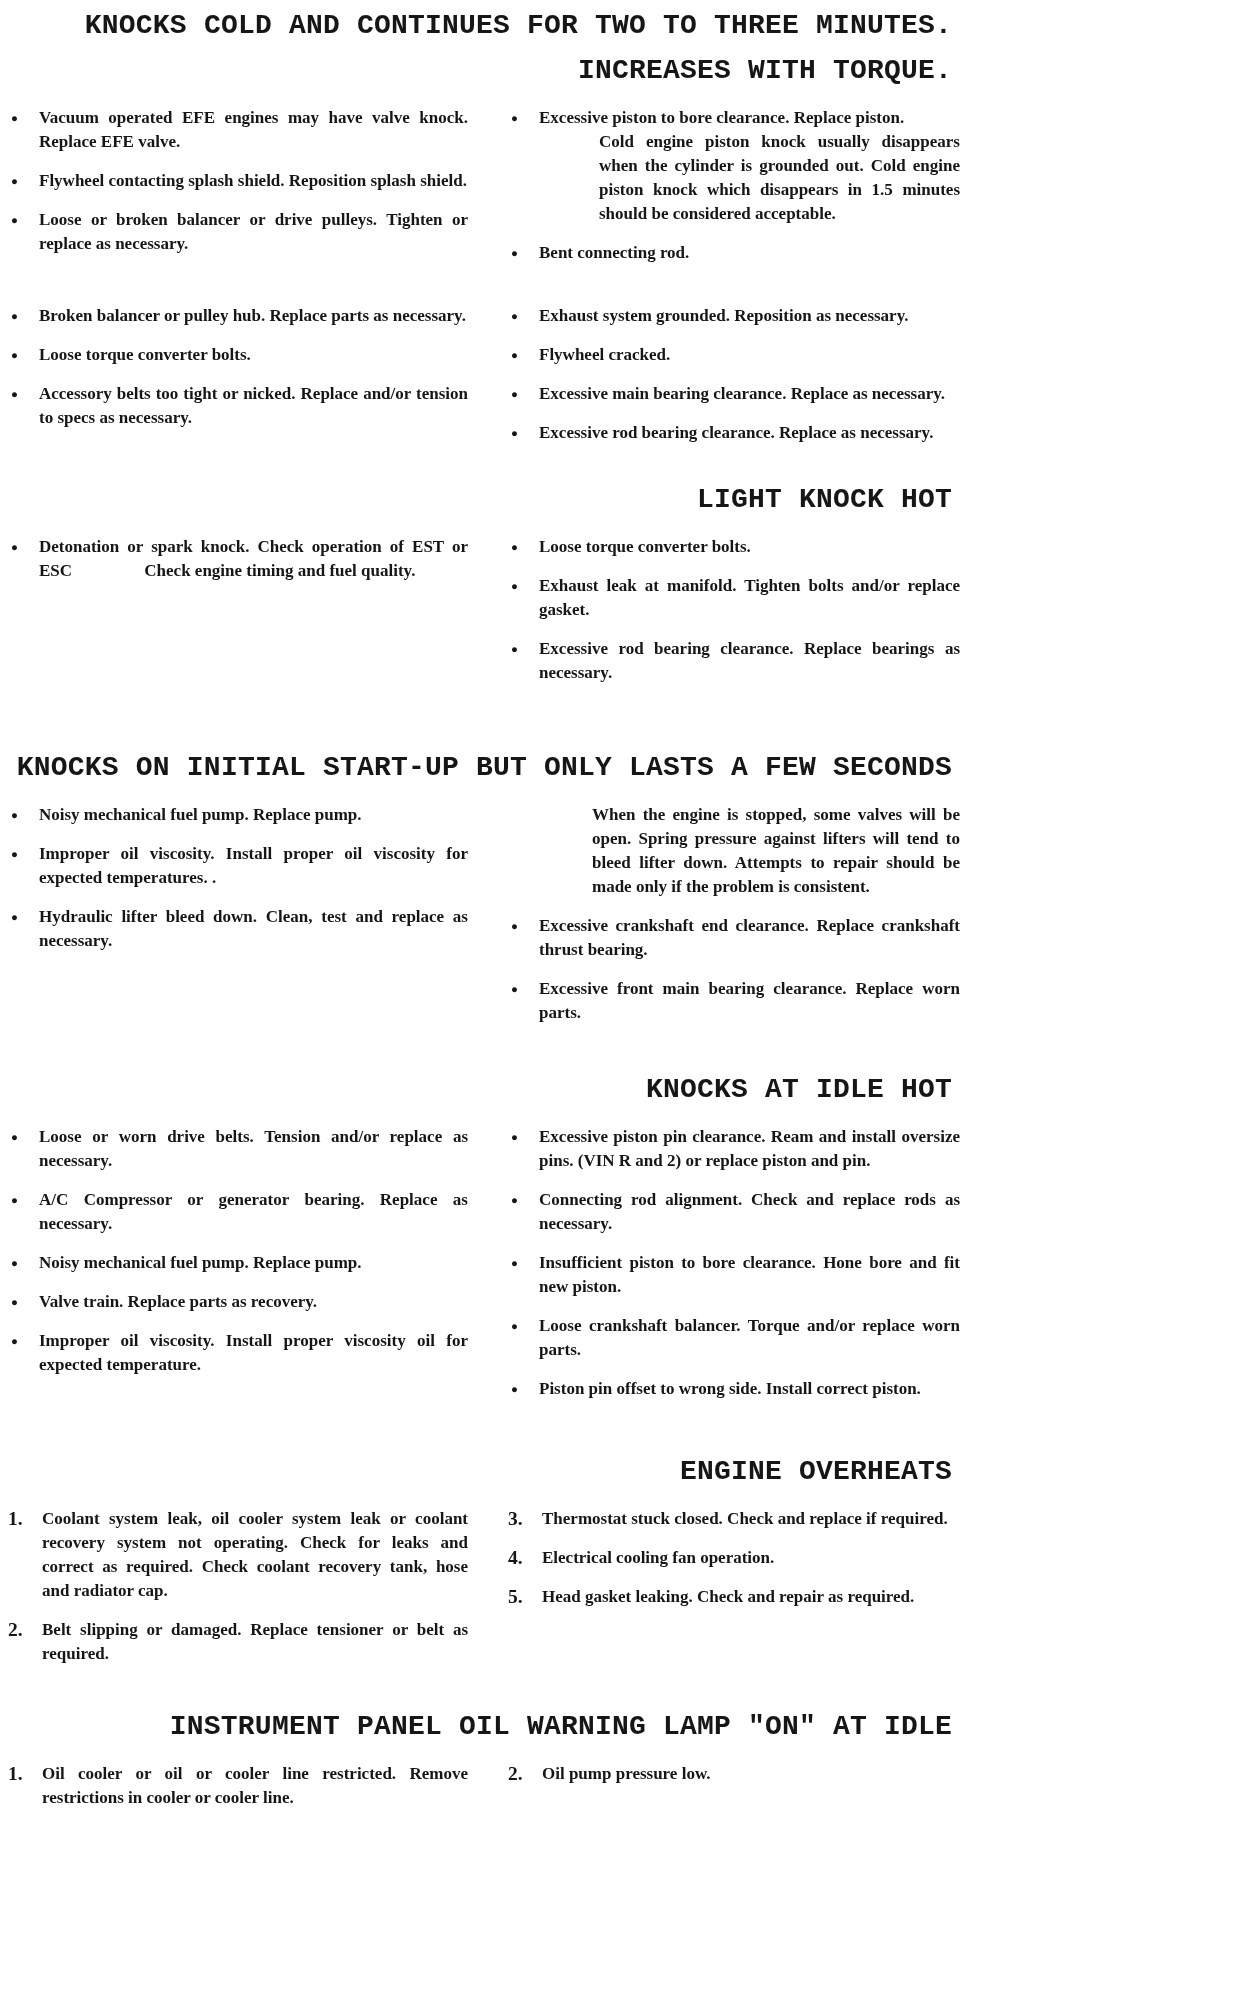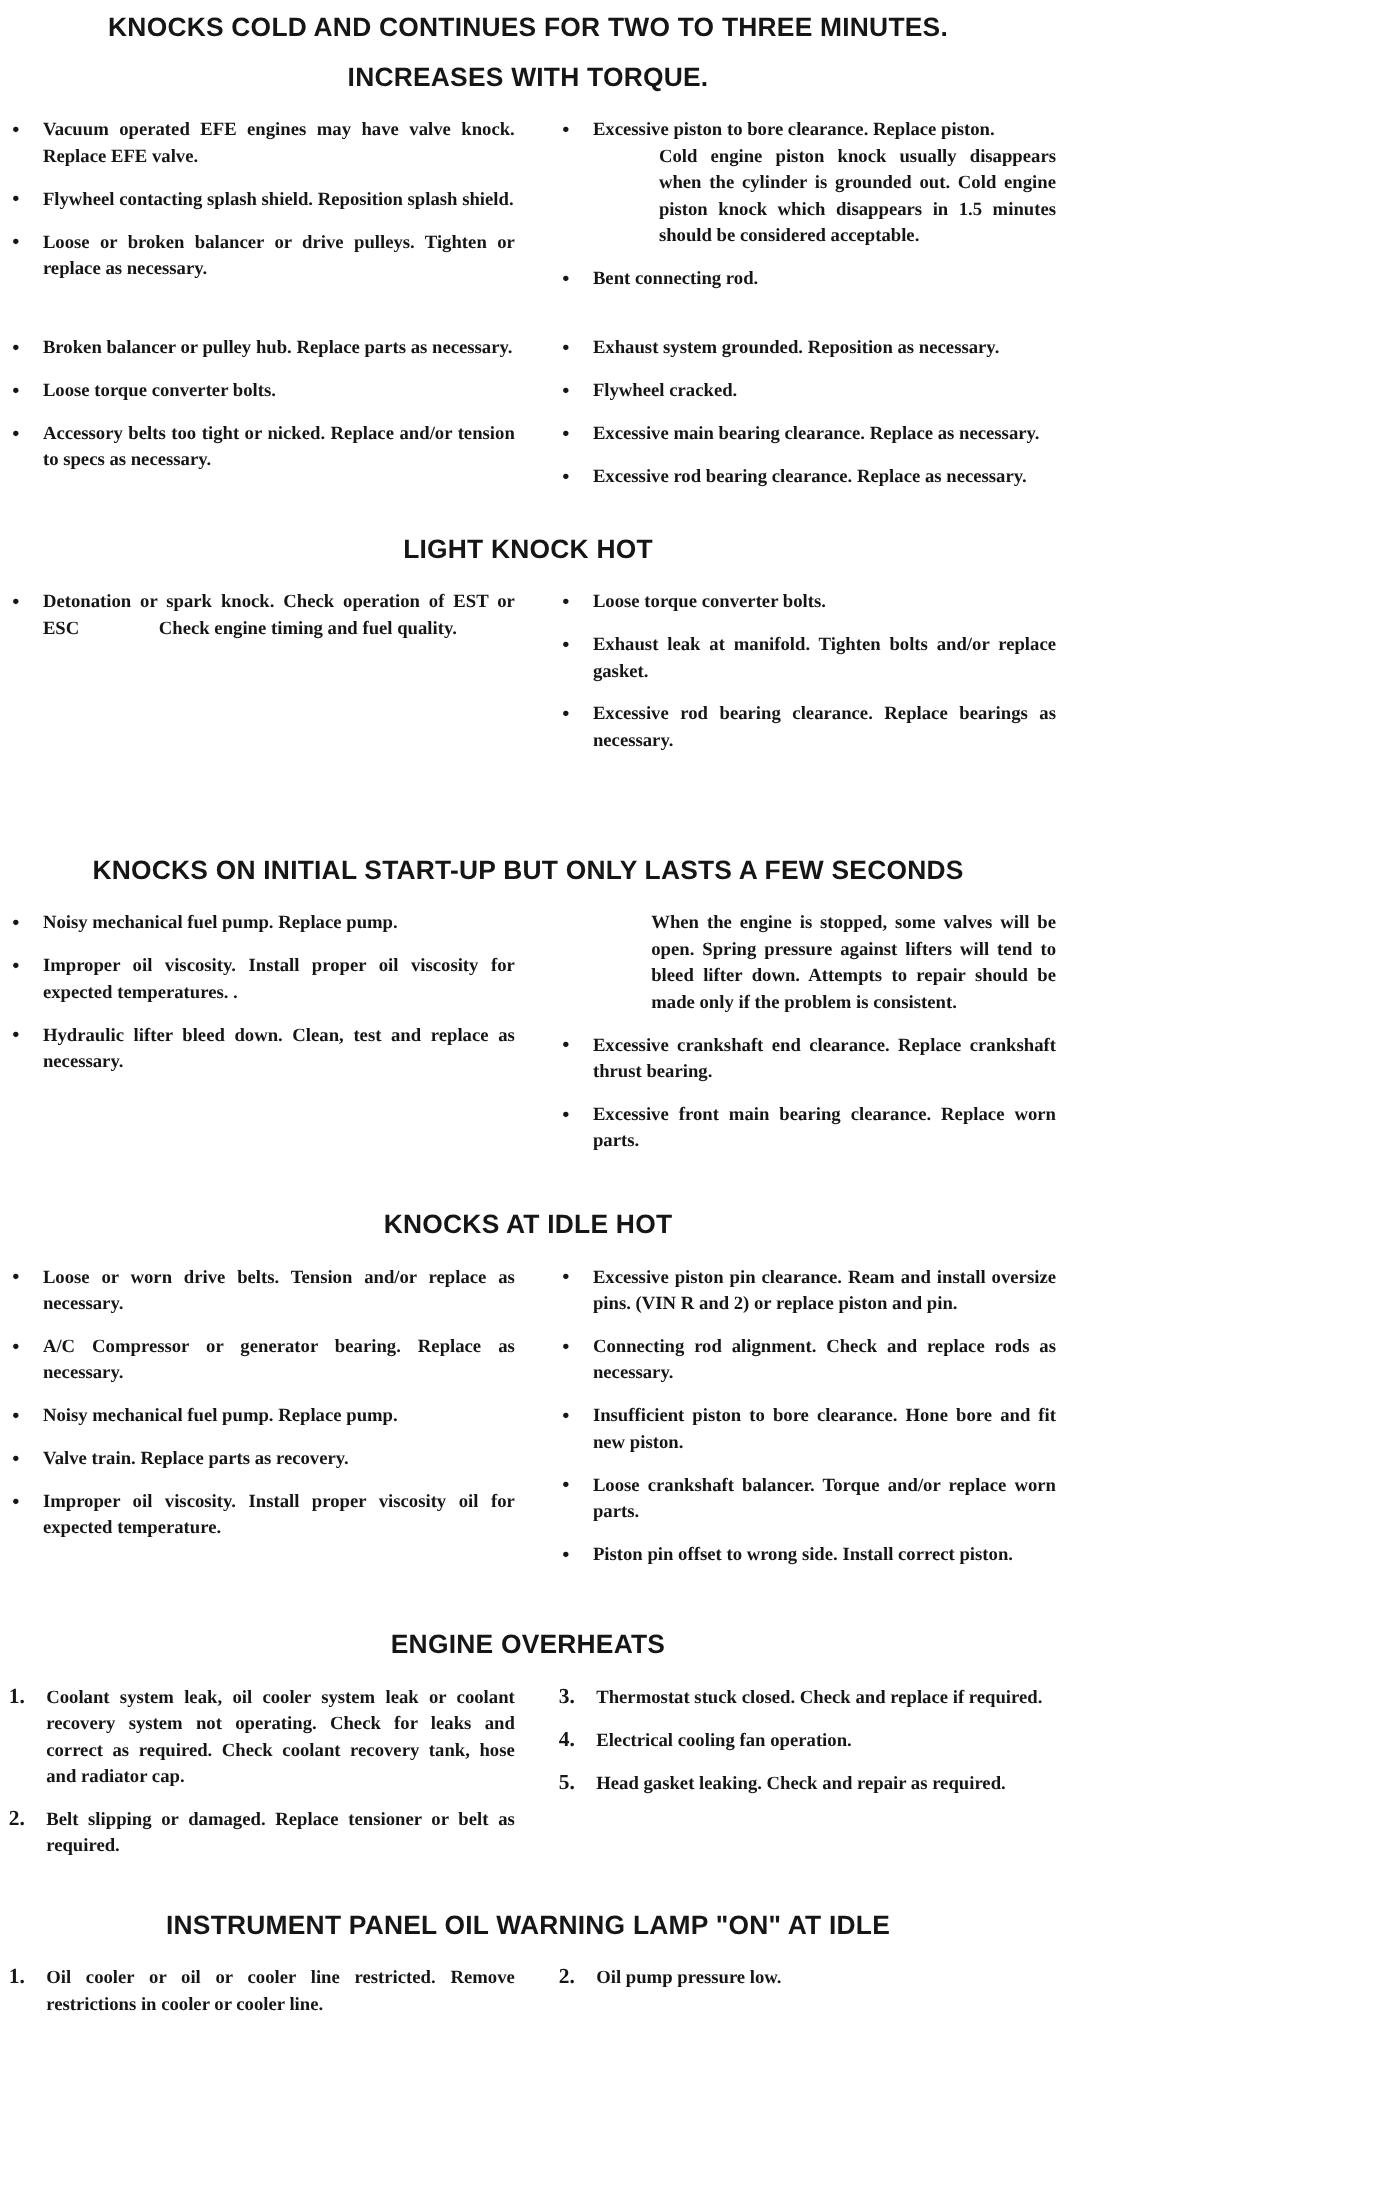--- a/index.html
+++ b/index.html
@@ -15,30 +15,30 @@
     font-weight: 700;
     -webkit-font-smoothing: antialiased;
   }
   .page {
     width: 952px;
     padding: 10px 0 0 8px;
     box-sizing: border-box;
   }
   .section { margin-top: 24px; }
   .sec-0 { margin-top: 0; }
-  .sec-3 { margin-top: 76px; }
+  .sec-3 { margin-top: 52px; }
   .sec-4 { margin-top: 34px; }
   .sec-5 { margin-top: 40px; }
   .sec-6 { margin-top: 30px; }
   .heading {
-    font-family: Liberation Sans, sans-serif;
+    font-family: Liberation Mono, monospace;
     font-weight: 700;
-    font-size: 24px;
+    font-size: 28px;
     line-height: 31px;
-    text-align: center;
+    text-align: right;
     letter-spacing: 0.2px;
     margin: 0 0 10px 0;
   }
   .sec-0 .heading { margin-bottom: 14px; }
   .columns {
     display: flex;
     margin-top: 20px;
   }
   .col-left  { width: 460px; margin-right: 40px; flex: none; }
   .col-right { width: 452px; flex: none; }

